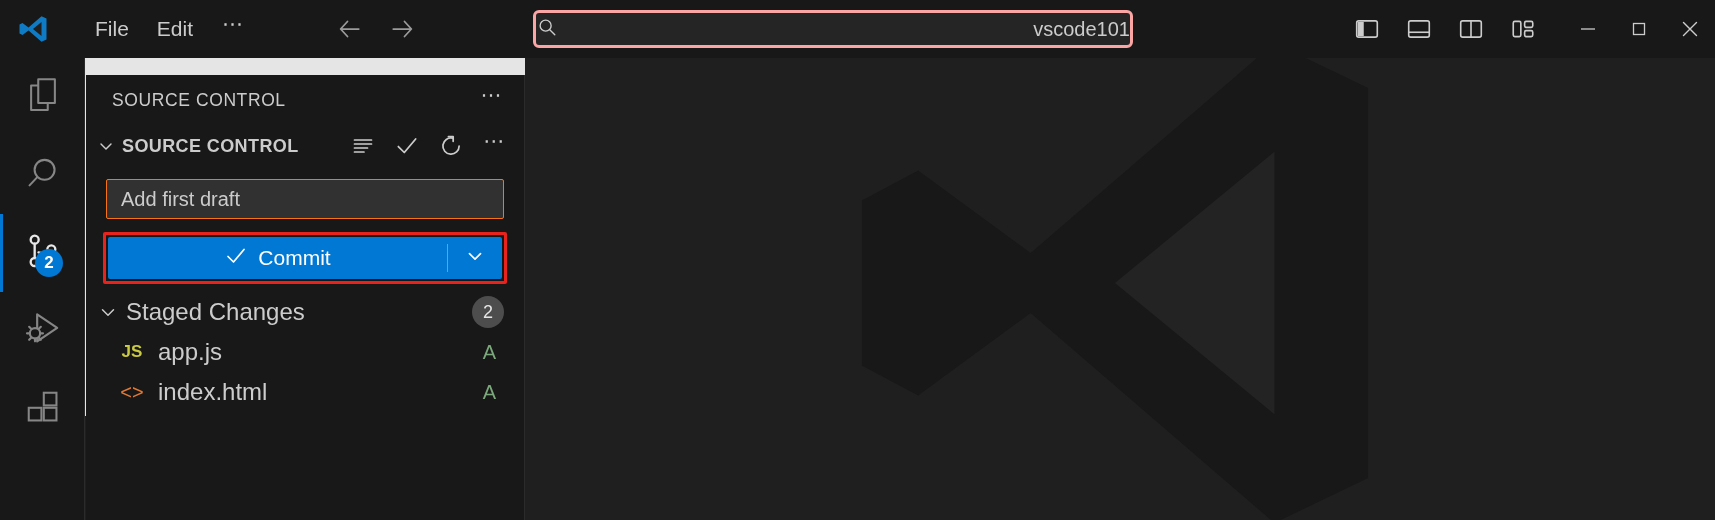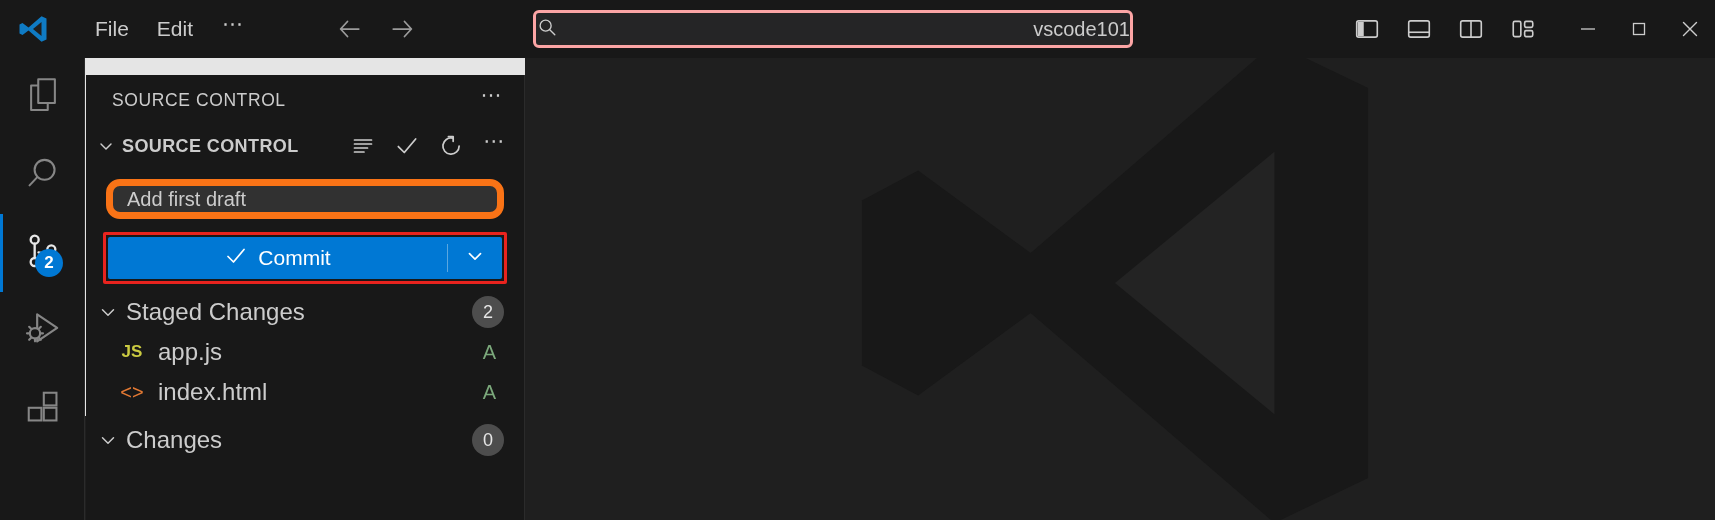--- a/index.html
+++ b/index.html
@@ -76,21 +76,21 @@
     height: 42px; display: flex; align-items: center; padding-left: 8px;
   }
   .chev { width: 24px; height: 24px; display: flex; align-items: center; justify-content: center; }
   .sb-section-title { color: #cccccc; font-size: 18px; font-weight: bold; letter-spacing: 0.4px; margin-left: 4px; }
   .sb-section-actions { margin-left: auto; display: flex; align-items: center; gap: 18px; padding-right: 16px; }
   .sa { width: 26px; height: 26px; display: flex; align-items: center; justify-content: center; }
   .sa.dots { color: #cccccc; font-size: 21px; letter-spacing: 2.5px; position: relative; top: -5px; width: 26px; }
 
   .commit-input {
     margin: 12px 20px 0 20px; height: 40px;
-    background: #313131; border: 7px solid #f97316; border-radius: 14px;
+    background: #313131; border: 1px solid #f97316; border-radius: 2px;
     display: flex; align-items: center; padding: 0 14px;
   }
   .commit-input .cv { color: #cccccc; font-size: 20px; }
 
   .commit-wrap {
     margin: 13px 17px 0 17px; border: 3px solid #e8231e; border-radius: 2px; padding: 2px;
   }
   .commit-btn {
     height: 42px; background: #0078d4; border-radius: 2px;
     display: flex; align-items: center; position: relative;
@@ -345,29 +345,20 @@
       <span class="file-name">app.js</span>
       <span class="file-status">A</span>
     </div>
 
     <div class="file-row">
       <span class="file-icon html">&lt;&gt;</span>
       <span class="file-name">index.html</span>
       <span class="file-status">A</span>
     </div>
 
-    <div class="grp-header">
-      <span class="chev">
-        <svg width="22" height="22" viewBox="0 0 24 24" fill="none" stroke="#cccccc" stroke-width="1.6">
-          <path d="M6 9.5 L12 15.5 L18 9.5" stroke-linecap="round" stroke-linejoin="round"></path>
-        </svg>
-      </span>
-      <span class="grp-title">Changes</span>
-      <span class="grp-badge">0</span>
-    </div>
   </div>
 
   <div class="editor">
     <div class="watermark">
       <svg width="600" height="600" viewBox="0 0 32 32">
         <path d="M24.5 3.2 L29.5 5.6 L29.5 26.4 L24.5 28.8 L11.5 17.6 L5.5 22 L2.5 20.4 L2.5 11.6 L5.5 10 L11.5 14.4 Z" fill="#181818"></path>
         <path d="M24.5 9 L24.5 23 L16 16 Z" fill="#232323"></path>
       </svg>
     </div>
   </div>

